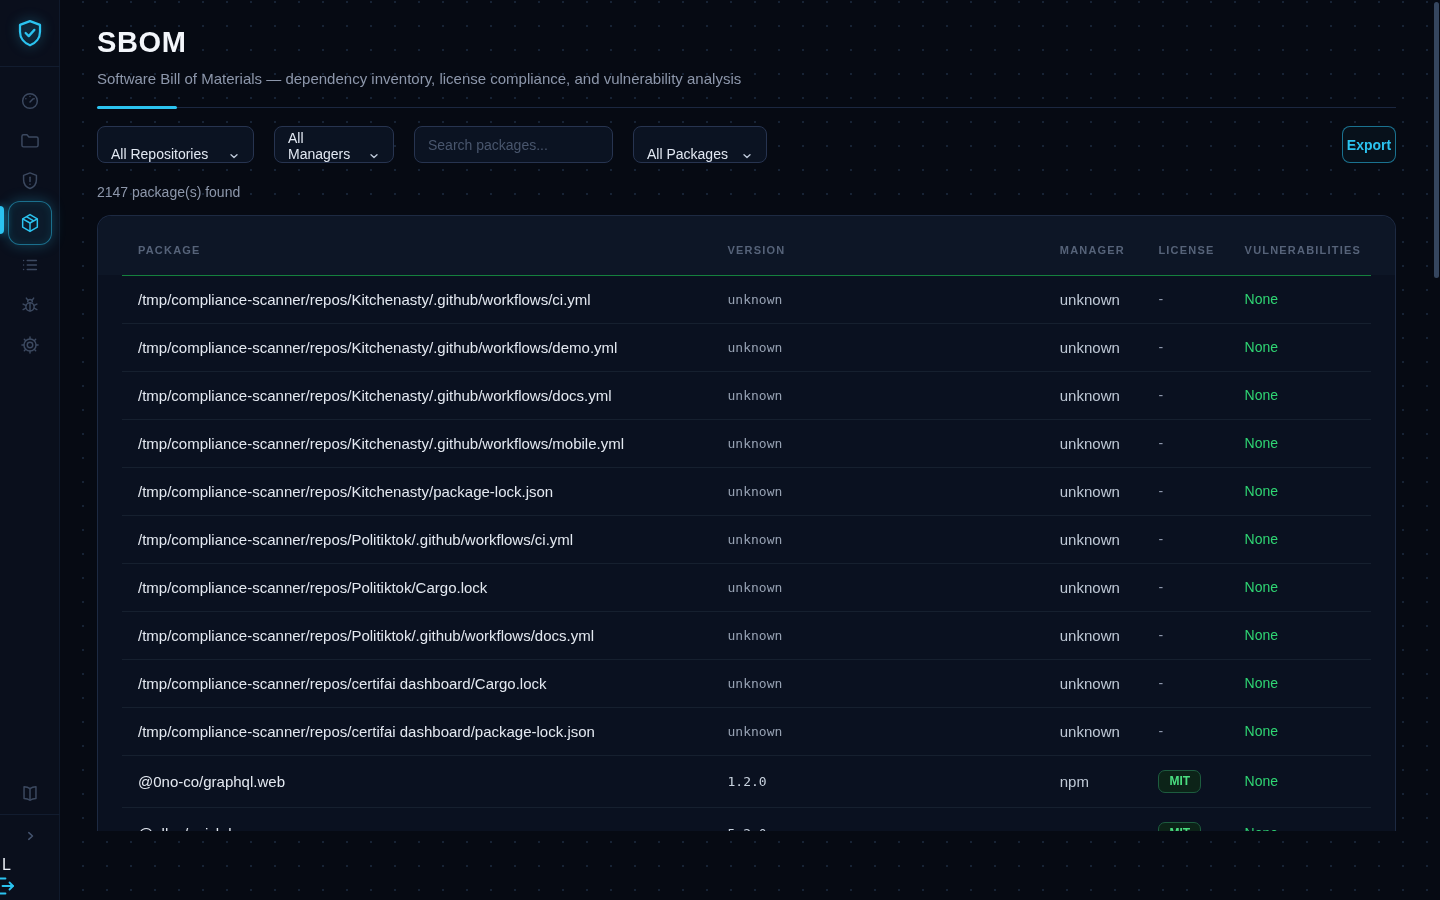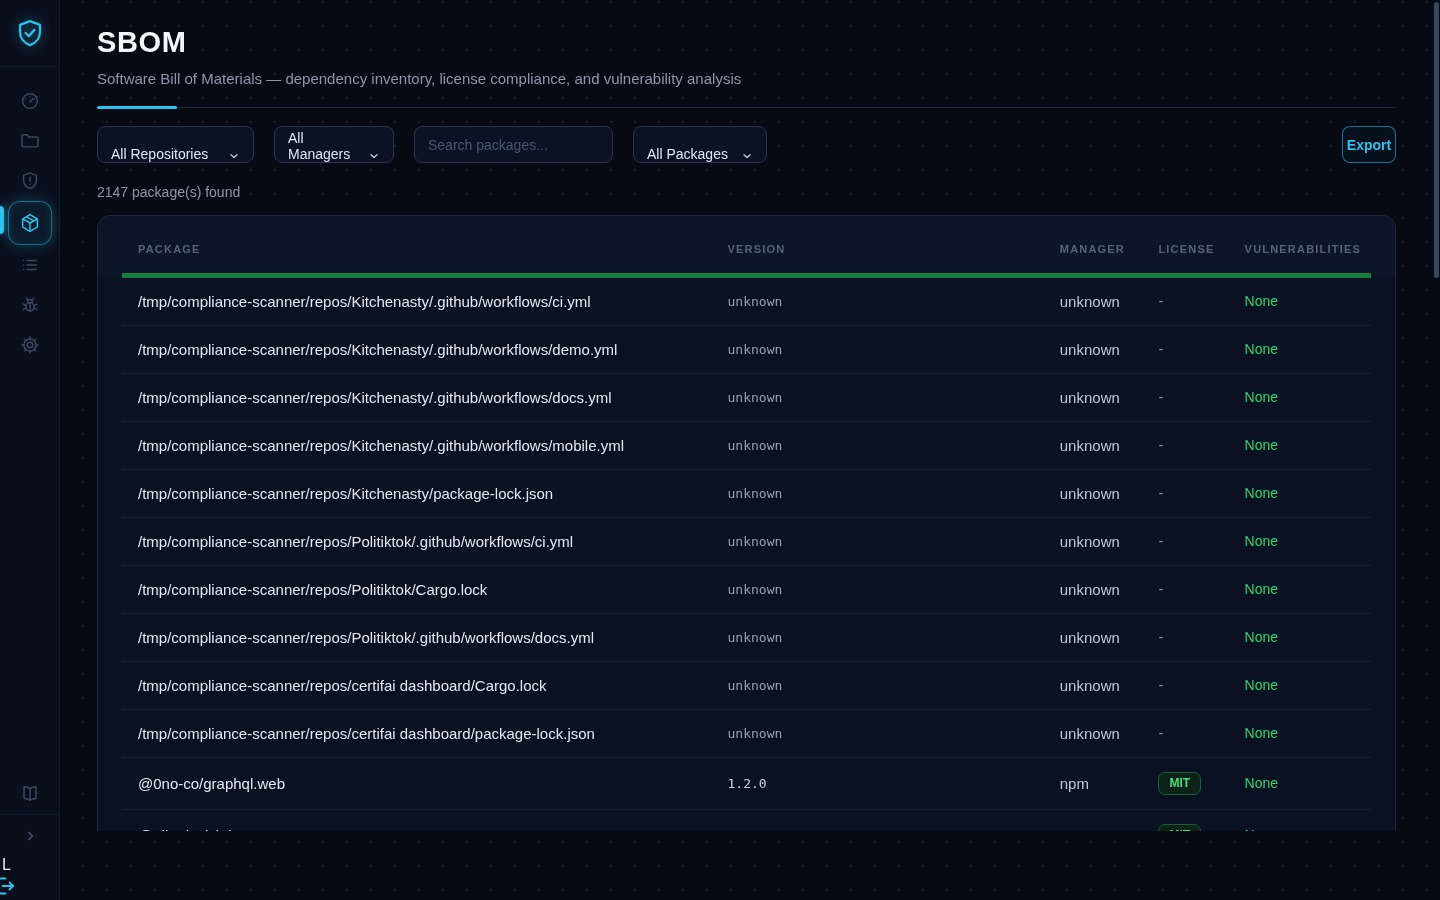--- a/index.html
+++ b/index.html
@@ -85,21 +85,21 @@
   }
   .card::before {
     content:''; position:absolute; left:0; right:0; top:0; height:59px; background:#0d1626;
   }
   table { width:100%; border-collapse:collapse; position:relative; table-layout:fixed; }
   col.c-package { width:47.2%; } col.c-version { width:26.6%; } col.c-manager { width:7.9%; }
   col.c-license { width:6.9%; } col.c-vuln { width:11.4%; }
   th {
     height:59px; padding:10px 16px 0; text-align:left; vertical-align:middle;
     font-size:11px; font-weight:700; letter-spacing:1.2px; color:#566379;
-    border-bottom:5px solid #15803d;
+    border-bottom:1px solid #15803d;
   }
   td { padding:14px 16px; vertical-align:middle; line-height:19px; }
   tbody tr + tr td { border-top:1px solid #16202f; }
   td.c-package { font-size:15px; color:#e4e9f1; white-space:nowrap; overflow:hidden; }
   td.c-version { font-family:"DejaVu Sans Mono", monospace; font-size:13px; color:#c8d2de; }
   td.c-version.dim { color:#96a1b2; }
   td.c-manager { font-size:15px; color:#bfc9d6; }
   td.c-license { font-size:14px; color:#8d97ab; }
   td.c-vuln { font-size:14px; font-weight:500; color:#2fd573; }
   .badge {

